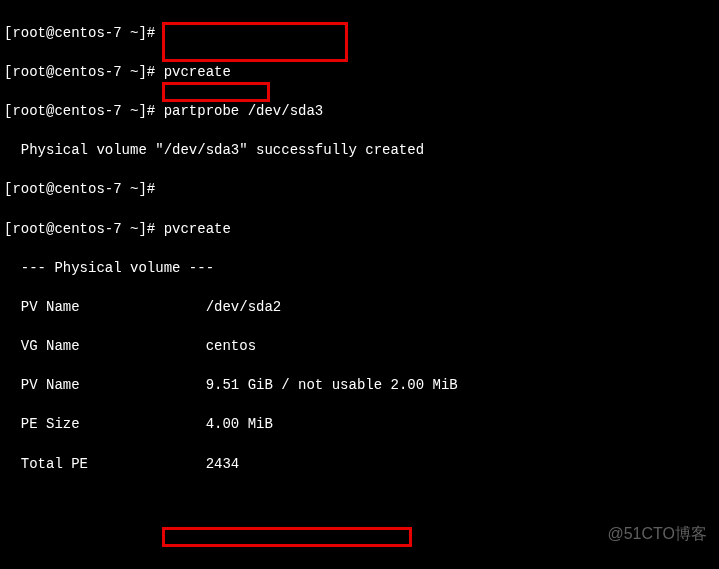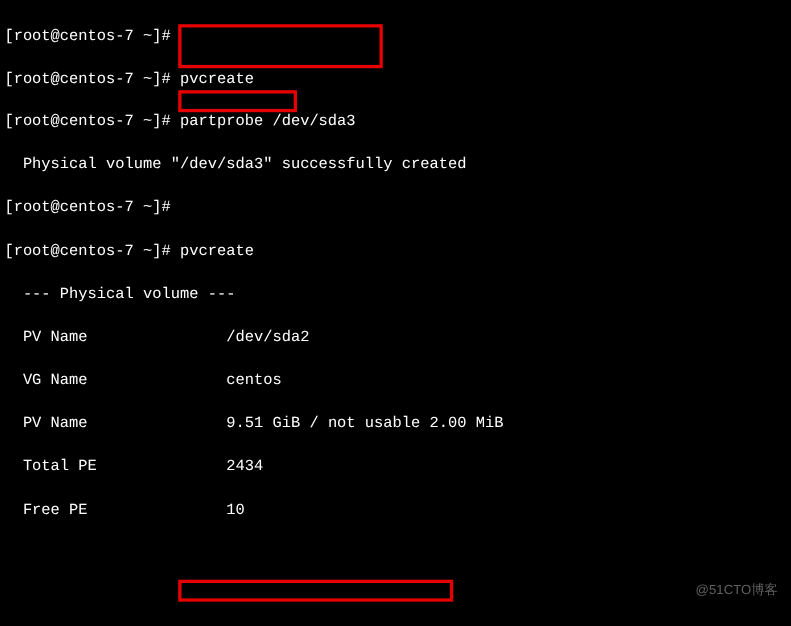--- a/index.html
+++ b/index.html
@@ -44,21 +44,21 @@
       top: 527px;
       left: 162px;
       width: 250px;
       height: 20px;
     }
     .watermark {
       position: absolute;
       bottom: 24px;
       right: 12px;
       color: #888;
-      font-size: 12px;
+      font-size: 16px;
       font-family: sans-serif;
       opacity: 0.7;
       margin-top: 32px;
     }
     .line {
       display: block;
       min-height: 19.6px;
     }
   </style>
 </head>
@@ -68,22 +68,22 @@
 <span class="line"><span>[root@centos-7 ~]#</span></span>
 <span class="line"><span>[root@centos-7 ~]#</span><span> pvcreate</span></span>
 <span class="line"><span>[root@centos-7 ~]#</span><span> partprobe /dev/sda3</span></span>
 <span class="line">  Physical volume "/dev/sda3" successfully created</span>
 <span class="line"><span>[root@centos-7 ~]#</span></span>
 <span class="line"><span>[root@centos-7 ~]#</span><span> pvcreate</span></span>
 <span class="line">  --- Physical volume ---</span>
 <span class="line"><span>  PV Name</span>               <span>/dev/sda2</span></span>
 <span class="line"><span>  VG Name</span>               <span>centos</span></span>
 <span class="line"><span>  PV Name</span>               <span>9.51 GiB / not usable 2.00 MiB</span></span>
+<span class="line"><span>  PE Size</span>               <span>4.00 MiB</span></span>
 <span class="line"><span>  Total PE</span>              <span>2434</span></span>
-<span class="line"><span>  Free PE</span>               <span>10</span></span>
 
 
 
 
 
 
 
 
 
 

